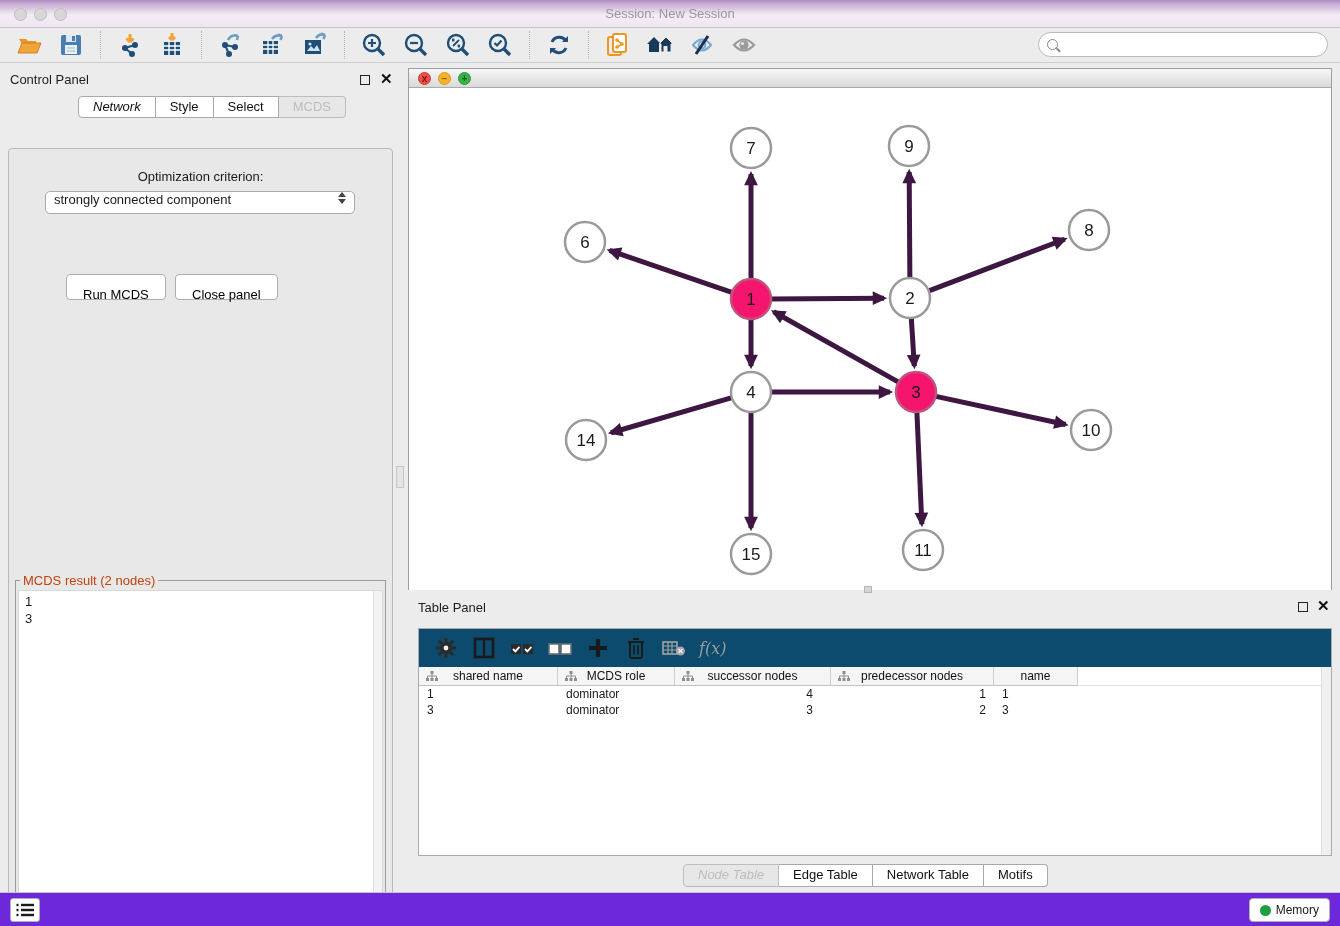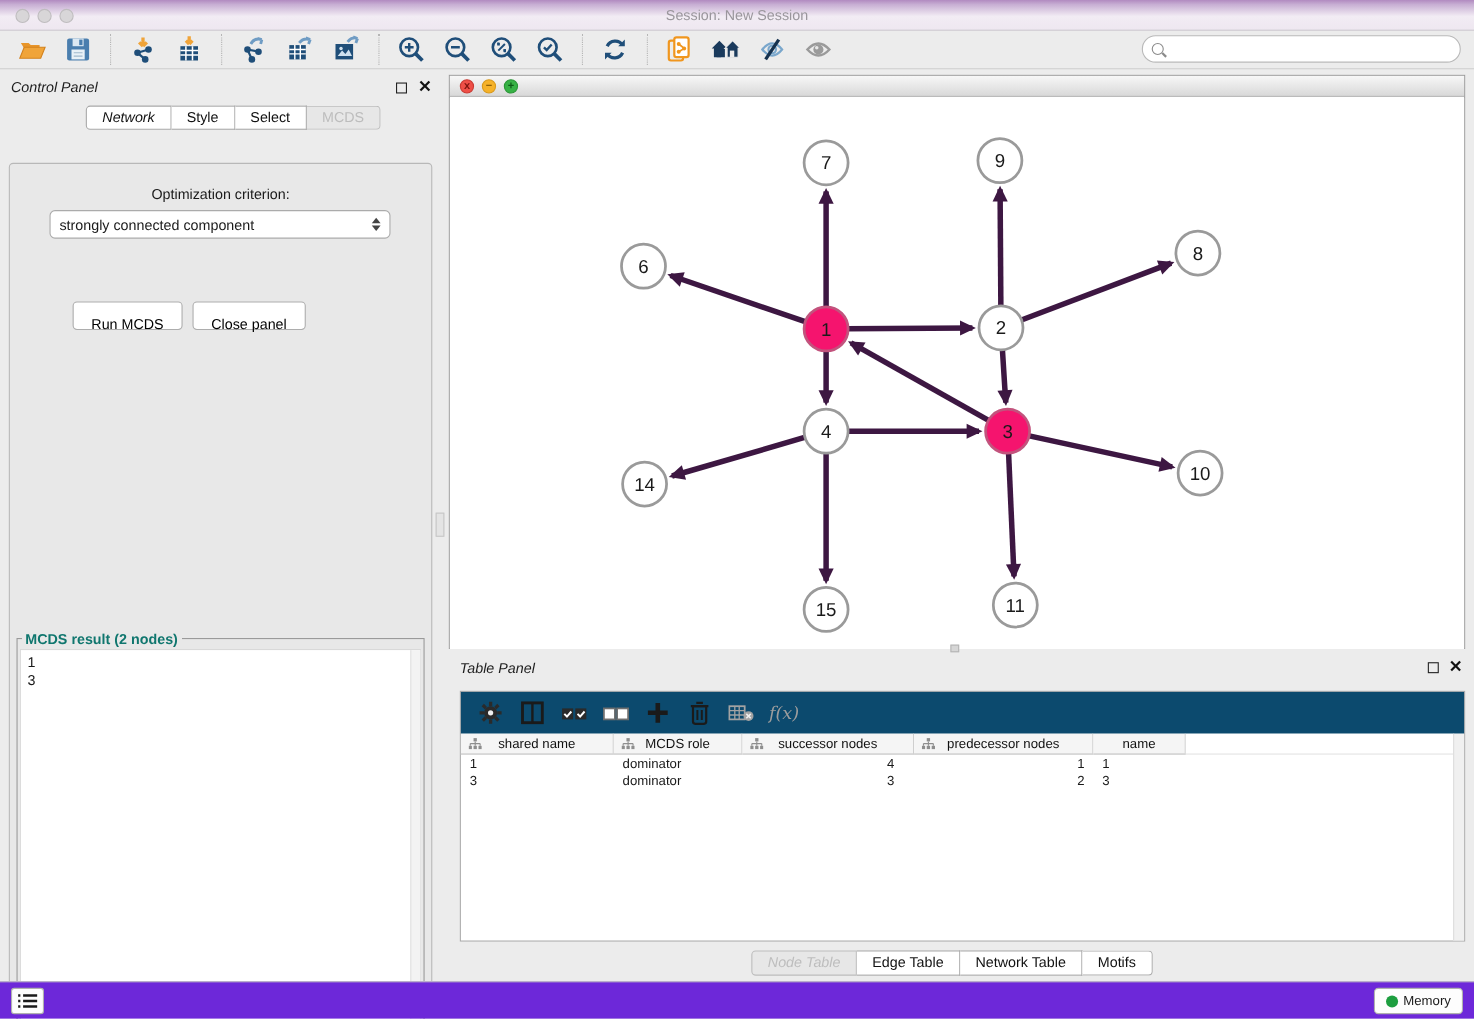--- a/index.html
+++ b/index.html
@@ -27,45 +27,45 @@
   .mag { width:11px; height:11px; border:1.6px solid #8b8b8b; border-radius:50%;
     position:relative; flex:0 0 auto; }
   .mag:after { content:""; position:absolute; width:5px; height:1.6px; background:#8b8b8b;
     right:-4px; bottom:-2px; transform:rotate(45deg); }
   #search-input { border:none; outline:none; flex:1; margin-left:6px; font-size:12px;
     background:transparent; }
 
   
   #control-panel { position:absolute; left:8px; top:68px; width:385px; height:812px; }
   .panel-head { position:relative; height:24px; }
-  .panel-title { position:absolute; left:2px; top:4px; font-size:13px; color:#1d1d1d;font-style:italic; }
+  .panel-title { position:absolute; left:2px; top:4px; font-size:13px; color:#1d1d1d; }
   .float-ic { position:absolute; top:7px; width:10px; height:10px; border:1.6px solid #222; }
   .close-ic { position:absolute; top:2px; font-size:15px; font-weight:bold; color:#111; }
   .seg-tabs { position:absolute; left:70px; top:28px; display:flex; height:22px; z-index:3; }
   .seg-tab { background:#fff; border:1px solid #a9a9a9; border-left:none; padding:0 14px;
     font-size:13px; line-height:20px; color:#111; }
   .seg-tab:first-child { border-left:1px solid #a9a9a9; border-radius:4px 0 0 4px;font-style:italic; }
   .seg-tab:last-child { border-radius:0 4px 4px 0; }
   .seg-tab.sel { background:#e7e7e7; color:#bdbdbd; border-color:#bdbdbd; }
   #cp-body { position:absolute; left:0; top:50px; width:385px; height:762px;
     background:#e8e8e8; border:1px solid #b8b8b8; border-radius:4px;margin-top:30px; }
   #opt-label { position:absolute; left:0; right:0; top:20px; text-align:center; font-size:13px; }
   #criterion { position:absolute; left:36px; top:42px; width:310px; height:23px; background:#fff;
-    border:1px solid #ababab; border-radius:5px; display:flex; align-items:center;
-    padding:12px 8px; font-size:13px;gap:48px; }
+    border:1px solid #ababab; border-radius:5px; display:flex; align-items:flex-start;
+    padding:0 8px; font-size:13px;gap:48px; }
   #criterion .spin { margin-left:auto; display:flex; flex-direction:column; gap:2px; }
   .tri-up { width:0; height:0; border-left:4px solid transparent; border-right:4px solid transparent;
     border-bottom:5px solid #444; }
   .tri-dn { width:0; height:0; border-left:4px solid transparent; border-right:4px solid transparent;
     border-top:5px solid #444; }
   .btn { position:absolute; top:125px; height:22px; background:#fff; border:1px solid #adadad;
     border-radius:4px; font-size:13px; font-family:"Liberation Sans",sans-serif; padding:12px 16px; }
   #fieldset { position:absolute; left:6px; top:424px; width:371px; height:382px;
     border:1px solid #9a9a9a; }
-  #fieldset legend { margin-left:4px; padding:0 3px; font-size:13px; color:#0f766e;font-weight:bold; }
+  #fieldset legend { margin-left:4px; padding:0 3px; font-size:13px; color:#c2410c; }
   #result-area { position:absolute; left:2px; right:2px; top:2px; bottom:2px; background:#fff;
     border:1px solid #d9d9d9; }
   #result-lines { padding:2px 0 0 6px; font-size:13px; line-height:17px; white-space:pre-line; }
   #result-scroll { position:absolute; right:0; top:0; bottom:0; width:9px; background:#f3f3f3;
     border-left:1px solid #e0e0e0; }
   
   #divider-handle { position:absolute; left:396px; top:466px; width:8px; height:22px;
     background:#e4e4e4; border:1px solid #c6c6c6; }
 
   

